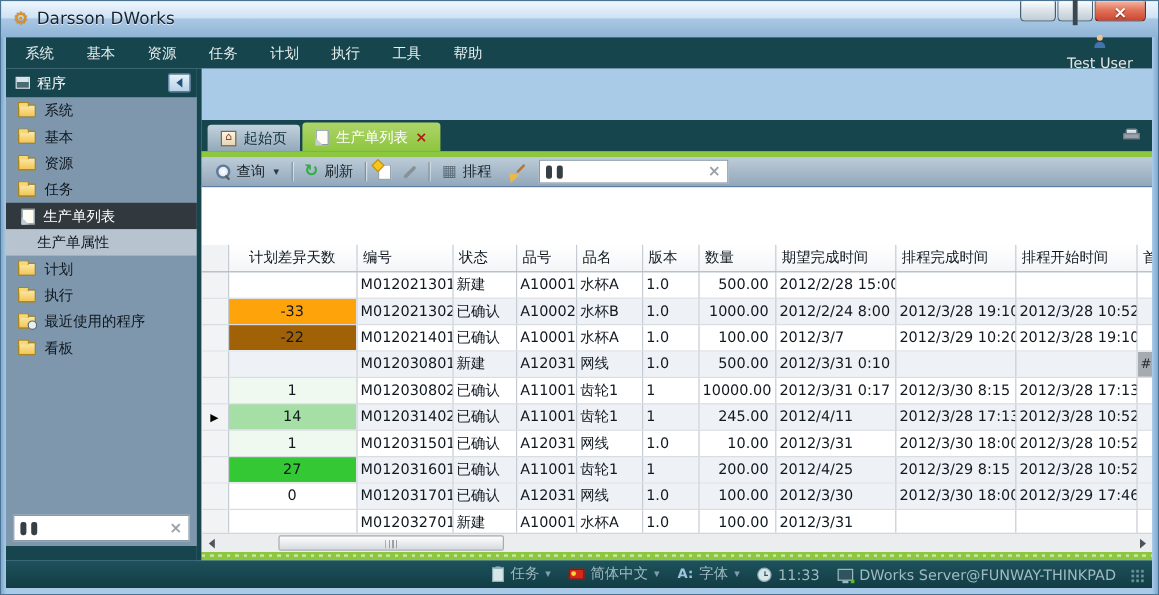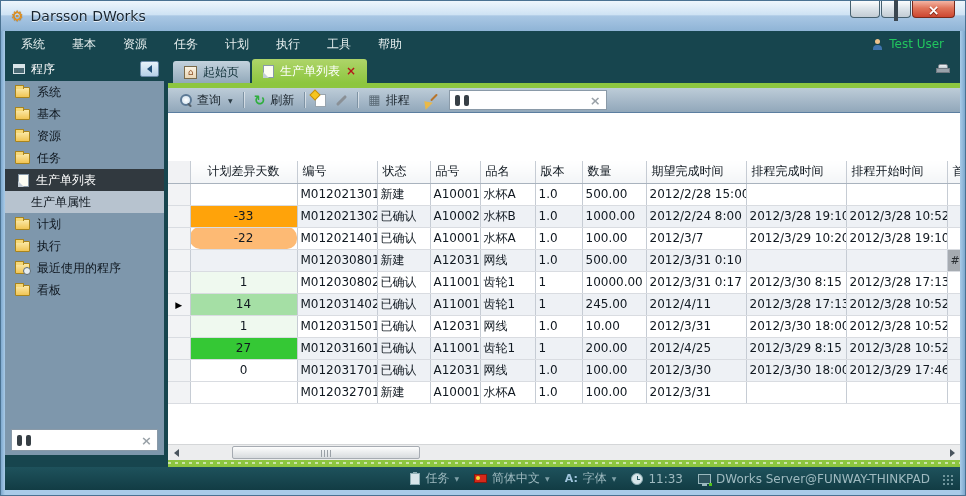--- a/index.html
+++ b/index.html
@@ -16,21 +16,21 @@
   .glyph-min::before { content:''; width:10px; height:3px; background:#3a4650; margin-top:6px; }
   .glyph-max::before { content:''; width:9px; height:7px; border:2px solid #3a4650; background:transparent; }
   .glyph-close::before { content:'×'; font-size:14px; font-weight:bold; color:#fff; text-shadow:0 1px 1px #6a1408; line-height:14px; }
 
   
   .frame { flex:1; display:flex; flex-direction:column; padding:0 5px 5px 4px; background:linear-gradient(90deg,#7ea9cf 0,#a9cbe8 4px,#a9cbe8 calc(100% - 5px),#7ea9cf 100%); min-height:0; }
 
   
   .menubar { height:26px; flex:0 0 26px; background:#17454e; display:flex; align-items:center; padding:0 16px 0 16px; }
   .menu-item { color:#e7efef; font-size:12px; margin-right:27px; cursor:default; }
-  .user-box { margin-left:auto; display:flex; align-items:center; gap:6px; color:#22c55e; font-size:12px; }
+  .user-box { margin-left:auto; display:flex; align-items:center; gap:6px; color:#e5e5e5; font-size:12px;flex-direction:column; }
   .person-ico { width:11px; height:11px; position:relative; }
   .person-ico::before { content:''; position:absolute; left:3px; top:0; width:5px; height:5px; border-radius:50%; background:#eec28c; }
   .person-ico::after { content:''; position:absolute; left:1px; bottom:0; width:9px; height:5px; border-radius:4px 4px 0 0; background:#3f74ad; }
 
   .app-body { flex:1; display:flex; min-height:0; }
 
   
   .sidebar { width:159px; flex:0 0 159px; background:#7e97ac; display:flex; flex-direction:column; }
   .side-header { height:24px; flex:0 0 24px; background:#17454e; color:#fff; display:flex; align-items:center; gap:6px; padding:0 5px 0 8px; font-size:12px; }
   .win-ico { width:12px; height:10px; border:1px solid #d8e4e8; background:linear-gradient(#d8e4e8 0 3px,#4a6a74 3px); }
@@ -54,21 +54,21 @@
   .binoc-ico::before, .binoc-ico::after { content:''; position:absolute; top:0; width:5px; height:11px; background:#373f45; border-radius:2px; }
   .binoc-ico::before { left:0; } .binoc-ico::after { right:0; }
   .clear-x { color:#9aa2a8; font-weight:bold; font-size:13px; line-height:1; }
   .clear-x::before { content:'×'; }
 
   
   .splitter { width:4px; flex:0 0 4px; background:#17454e; }
   .main { flex:1; display:flex; flex-direction:column; min-width:0; }
 
   
-  .tabstrip { height:26px; flex:0 0 26px; background:#17454e; display:flex; align-items:flex-end; padding-left:5px; position:relative; }
+  .tabstrip { height:26px; flex:0 0 26px; background:#17454e; display:flex; align-items:flex-end; padding-left:5px; position:relative;margin-top:43px; }
   .tab { display:flex; align-items:center; gap:6px; padding:0 11px; font-size:12px; border-radius:3px 3px 0 0; margin-right:2px; cursor:default; }
   .tab.inactive { height:22px; background:linear-gradient(#c3d2dd,#92a9ba); color:#12323a; }
   .tab.active { height:24px; background:linear-gradient(#aed469,#8dc63f); color:#fff; }
   .home-ico { width:13px; height:13px; background:linear-gradient(#fbf4e4,#e8d6b6); border:1px solid #7a6a4a; display:flex; align-items:center; justify-content:center; font-size:9px; color:#8a4a20; }
   .home-ico::before { content:'⌂'; line-height:1; }
   .tab-close { font-size:12px; font-weight:bold; color:#b41818; line-height:1; }
   .tab-close::before { content:'×'; }
   .pin-ico { position:absolute; right:12px; top:7px; width:12px; height:9px; }
   .pin-ico::before { content:''; position:absolute; left:2px; top:0; width:8px; height:5px; background:linear-gradient(#eef2f5,#aab4bc); border:1px solid #7e8890; border-radius:2px 2px 0 0; }
   .pin-ico::after { content:''; position:absolute; left:0; bottom:0; width:12px; height:3px; background:#98a2aa; border:1px solid #707a82; }
@@ -97,21 +97,21 @@
   
   .grid-wrap { flex:1; min-height:0; background:#fff; border-top:1px solid #5b7ea0; overflow:hidden; }
   table { border-collapse:collapse; table-layout:fixed; width:794px; font-size:12px;margin-top:48px; }
   th { height:22px; font-weight:normal; text-align:left; padding:0 0 0 5px; background:linear-gradient(#ffffff,#f3f5f7); border-right:1px solid #c6ccd4; border-bottom:1px solid #a9b3be; color:#101820; white-space:nowrap; overflow:hidden; }
   th.c-diff { text-align:center; padding:0; }
   th.c-sel { background:#f1f2f4; }
   td { height:22px; padding:0 3px; border-right:1px solid #c6ccd4; border-bottom:1px solid #d9dce1; white-space:nowrap; overflow:hidden; color:#101820; background:#fff; }
   tr.alt td { background:#eef1f5; }
   td.c-sel { background:#f2f3f5 !important; text-align:center; padding:0; }
   td.c-diff { text-align:center; }
-  td.c-qty { padding-right:5px; }
+  td.c-qty { text-align:right; padding-right:5px; }
   td.flag-on { background:#a6abb1 !important; color:#2a2e32; text-align:center; font-size:11px; }
   .row-arrow::before { content:'▶'; font-size:9px; color:#000; }
 
   
   .hscroll { height:16px; flex:0 0 16px; background:#ecedee; border-top:1px solid #d4d6d8; position:relative; }
   .hs-arrow { position:absolute; top:0; width:16px; height:15px; display:flex; align-items:center; justify-content:center; }
   .hs-arrow.left { left:0; } .hs-arrow.right { right:0; }
   .hs-arrow.left::before { content:''; border:4px solid transparent; border-right:5px solid #4a555e; margin-left:-4px; }
   .hs-arrow.right::before { content:''; border:4px solid transparent; border-left:5px solid #4a555e; margin-right:-4px; }
   .hs-thumb { position:absolute; left:64px; top:1px; width:188px; height:13px; background:linear-gradient(#fdfdfd,#d7dbde); border:1px solid #a6abb2; border-radius:2px; }
@@ -343,21 +343,21 @@
                   <td>水杯B</td>
                   <td>1.0</td>
                   <td class="c-qty">1000.00</td>
                   <td>2012/2/24 8:00</td>
                   <td>2012/3/28 19:10</td>
                   <td>2012/3/28 10:52</td>
                   <td></td>
                 </tr>
                 <tr>
                   <td class="c-sel"></td>
-                  <td class="c-diff" style="background: #fdba74; border-radius: 10px;">-22</td>
+                  <td class="c-diff" style="background: #a16207;">-22</td>
                   <td>M012021401</td>
                   <td>已确认</td>
                   <td>A10001</td>
                   <td>水杯A</td>
                   <td>1.0</td>
                   <td class="c-qty">100.00</td>
                   <td>2012/3/7</td>
                   <td>2012/3/29 10:20</td>
                   <td>2012/3/28 19:10</td>
                   <td></td>

